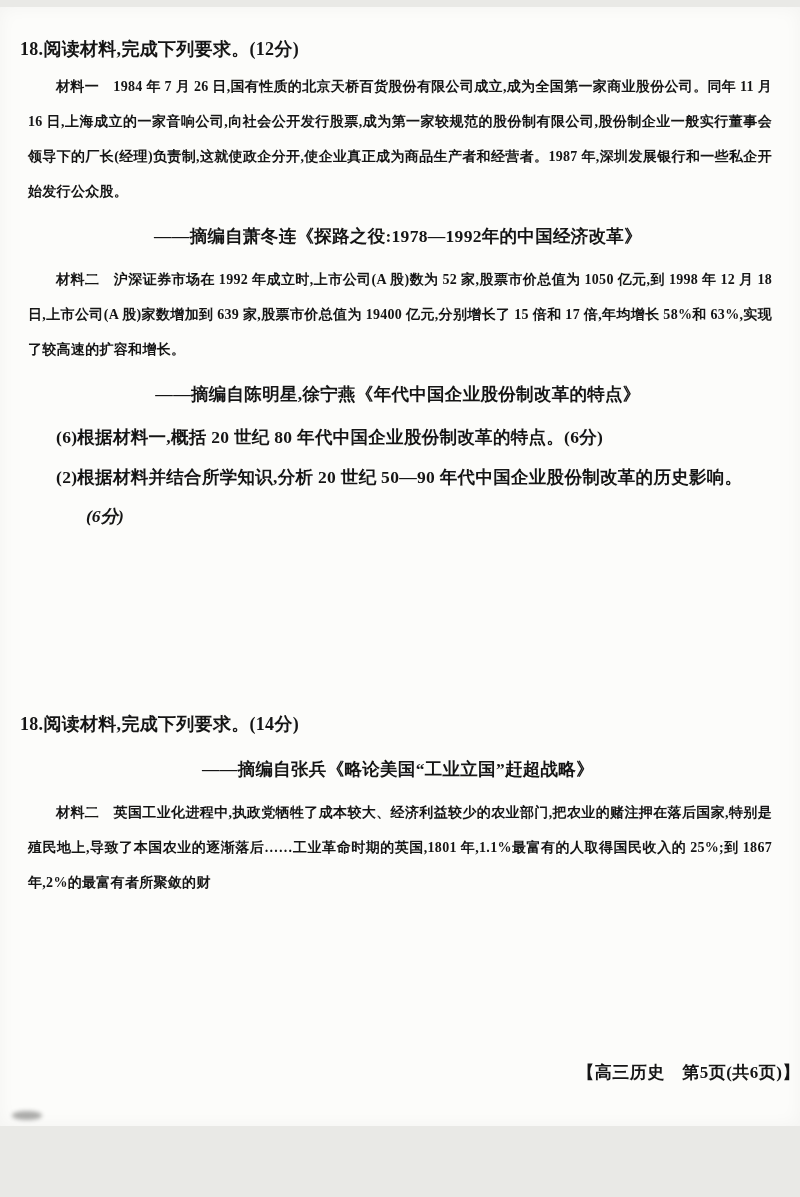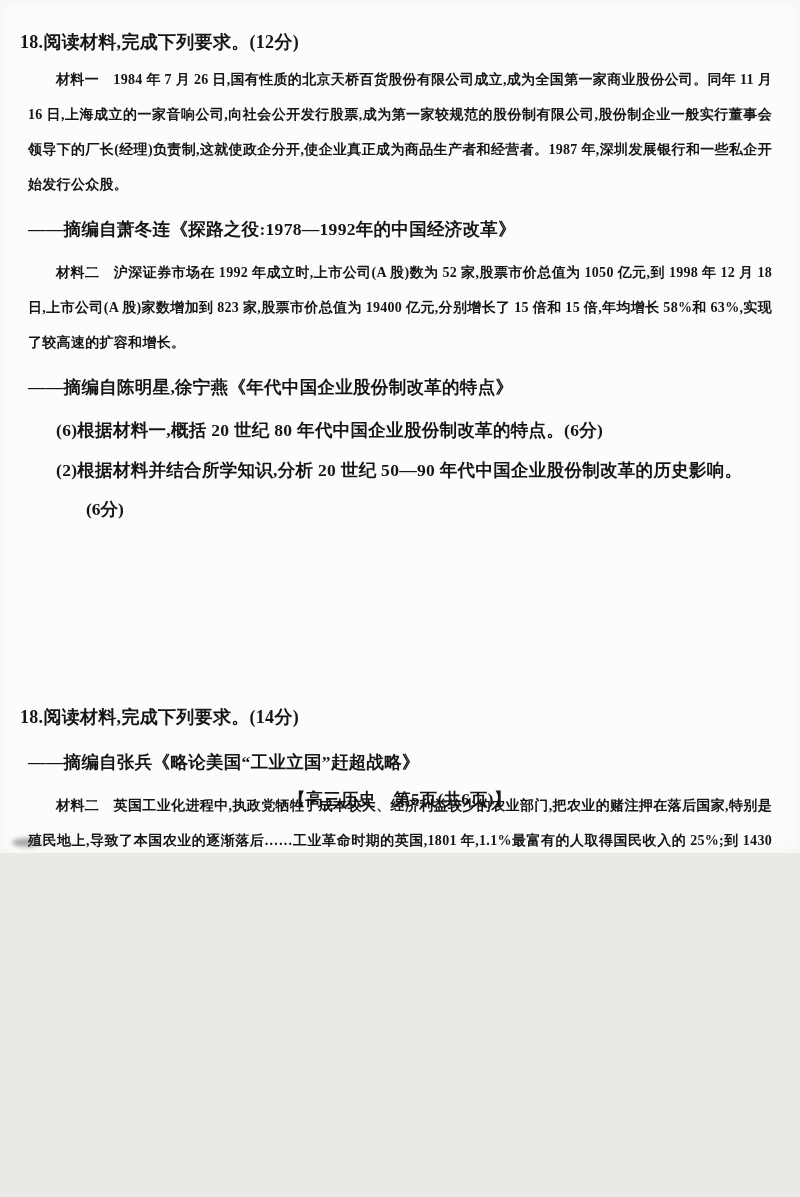--- a/index.html
+++ b/index.html
@@ -2,22 +2,22 @@
 <html><head>
 <meta charset="utf-8">
 <style>
   * { margin: 0; padding: 0; box-sizing: border-box; }
   html, body { background: #e9e9e6; }
   body { font-family: "Liberation Serif", "DejaVu Serif", serif; }
 
   .page {
     position: relative;
     width: 800px;
-    height: 853px;
-    margin: 0 auto;
+    height: 1119px;
+    margin: 7px auto;
     background: #fcfcfa;
     color: #151515;
     font-weight: bold;
     padding: 24px 28px 0 28px;
     overflow: hidden;
     box-shadow: inset 0 0 18px rgba(0,0,0,0.04);
   }
 
   .q-header {
     font-size: 18px;
@@ -31,50 +31,51 @@
     line-height: 35px;
     text-align: justify;
     text-indent: 2em;
     letter-spacing: 0.3px;
     margin-top: 2px;
   }
 
   .source {
     font-size: 17.5px;
     line-height: 35px;
-    text-align: left;
+    text-align: center;
     padding-right: 4px;
     margin-top: 10px;
     margin-bottom: 8px;
     letter-spacing: 0.3px;
   }
 
   .sub-q {
     font-size: 17.5px;
     line-height: 35px;
     margin-left: 28px;
     margin-top: 5px;
     letter-spacing: 0.3px;
   }
 
   .score-line {
     font-size: 17.5px;
     line-height: 35px;
     margin-left: 58px;
     margin-top: 4px;
+    font-style: italic;
   }
 
   .answer-space { height: 172px; }
 
   .page-footer {
     position: absolute;
     left: 0;
     right: 0;
     bottom: 42px;
-    text-align: center;
+    text-align: right;
     font-size: 17px;
     letter-spacing: 0.5px;
   }
 
   .scan-smudge {
     position: absolute;
     left: 12px;
     bottom: 6px;
     width: 30px;
     height: 9px;
@@ -86,32 +87,32 @@
 </style>
 </head>
 <body>
 
 <div class="page">
 
   <section>
     <div class="q-header">18.阅读材料,完成下列要求。(12分)</div>
     <p class="material">材料一　1984 年 7 月 26 日,国有性质的北京天桥百货股份有限公司成立,成为全国第一家商业股份公司。同年 11 月 16 日,上海成立的一家音响公司,向社会公开发行股票,成为第一家较规范的股份制有限公司,股份制企业一般实行董事会领导下的厂长(经理)负责制,这就使政企分开,使企业真正成为商品生产者和经营者。1987 年,深圳发展银行和一些私企开始发行公众股。</p>
     <p class="source">——摘编自萧冬连《探路之役:1978—1992年的中国经济改革》</p>
-    <p class="material">材料二　沪深证券市场在 1992 年成立时,上市公司(A 股)数为 52 家,股票市价总值为 1050 亿元,到 1998 年 12 月 18 日,上市公司(A 股)家数增加到 823 家,股票市价总值为 19400 亿元,分别增长了 15 倍和 15 倍,年均增长 58%和 63%,实现了较高速的扩容和增长。</p>
+    <p class="material">材料二　沪深证券市场在 1992 年成立时,上市公司(A 股)数为 52 家,股票市价总值为 1050 亿元,到 1998 年 12 月 18 日,上市公司(A 股)家数增加到 639 家,股票市价总值为 19400 亿元,分别增长了 15 倍和 17 倍,年均增长 58%和 63%,实现了较高速的扩容和增长。</p>
     <p class="source">——摘编自陈明星,徐宁燕《年代中国企业股份制改革的特点》</p>
     <p class="sub-q">(6)根据材料一,概括 20 世纪 80 年代中国企业股份制改革的特点。(6分)</p>
     <p class="sub-q">(2)根据材料并结合所学知识,分析 20 世纪 50—90 年代中国企业股份制改革的历史影响。</p>
     <p class="score-line">(6分)</p>
   </section>
 
   <div class="answer-space"></div>
 
   <section>
     <div class="q-header">18.阅读材料,完成下列要求。(14分)</div>
     <p class="source">——摘编自张兵《略论美国“工业立国”赶超战略》</p>
-    <p class="material">材料二　英国工业化进程中,执政党牺牲了成本较大、经济利益较少的农业部门,把农业的赌注押在落后国家,特别是殖民地上,导致了本国农业的逐渐落后……工业革命时期的英国,1801 年,1.1%最富有的人取得国民收入的 25%;到 1430 年,2%的最富有者所聚敛的财</p>
+    <p class="material">材料二　英国工业化进程中,执政党牺牲了成本较大、经济利益较少的农业部门,把农业的赌注押在落后国家,特别是殖民地上,导致了本国农业的逐渐落后……工业革命时期的英国,1801 年,1.1%最富有的人取得国民收入的 25%;到 1867 年,2%的最富有者所聚敛的财</p>
   </section>
 
   <div class="page-footer">【高三历史　第5页(共6页)】</div>
 
   <div class="scan-smudge"></div>
 
 </div>
 
 </body></html>

